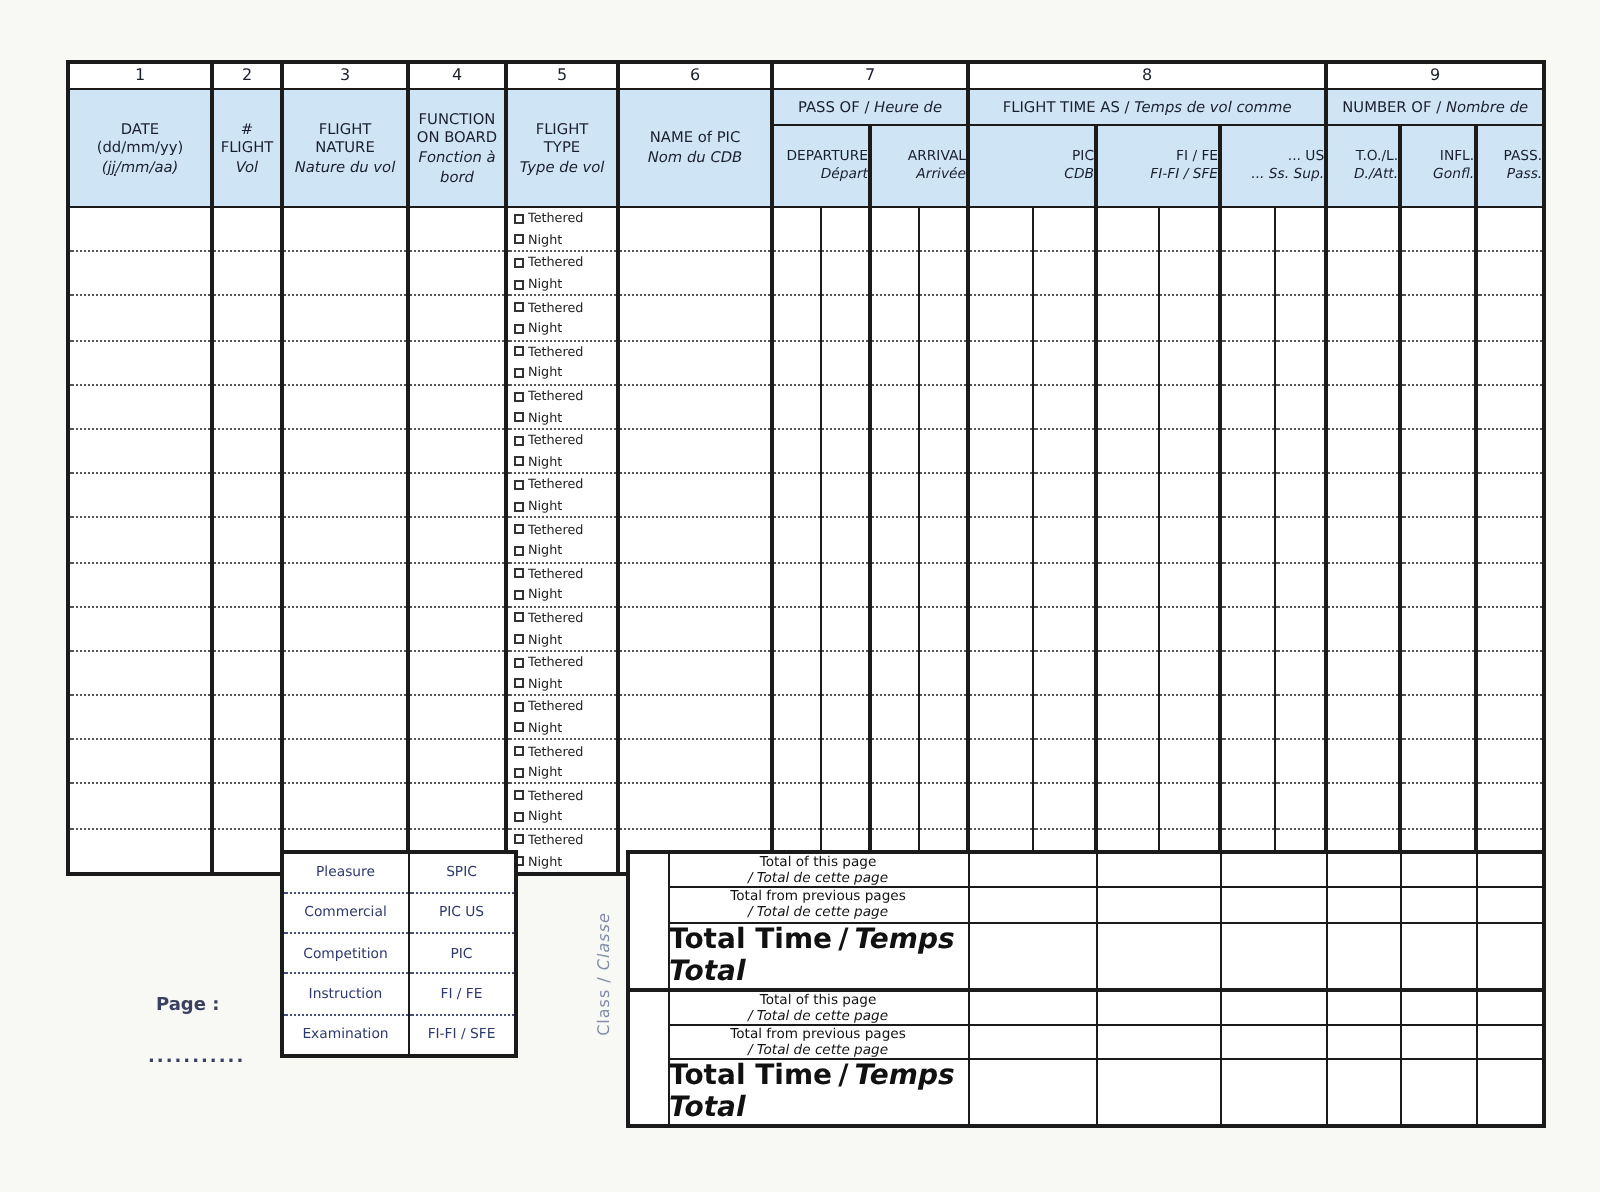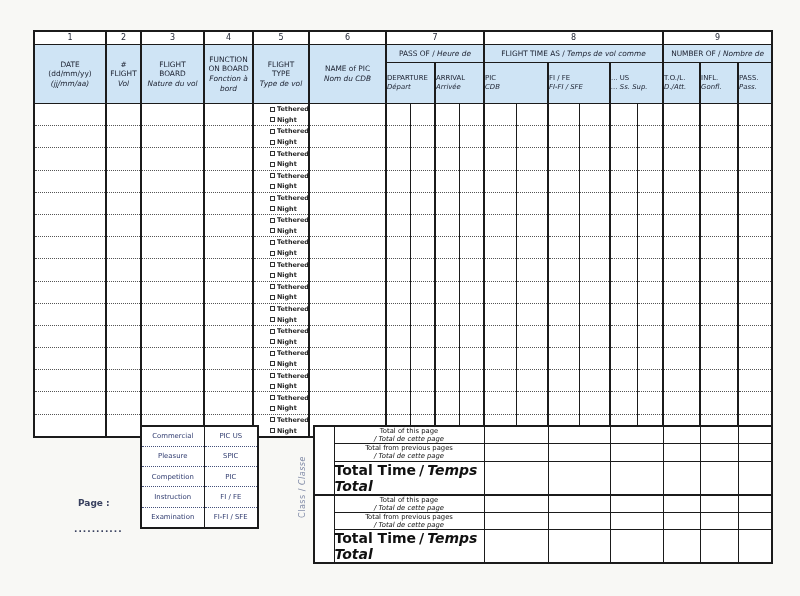--- a/index.html
+++ b/index.html
@@ -42,33 +42,33 @@
     text-align:center;font-size:7.4px;line-height:1.3;
     border-bottom:1px solid var(--border);
   }
   .band{
     background:var(--header-bg);
     text-align:center;font-size:7.4px;
     border-bottom:1px solid var(--border);
   }
   .sub{
     background:var(--header-bg);
-    text-align:left;font-size:6.9px;line-height:1.35;
+    text-align:right;font-size:6.9px;line-height:1.35;
     border-bottom:1px solid var(--border);
   }
   .fr{font-style:italic;}
   .u{text-decoration:underline;}
 
   .main-table tbody tr{height:21.6px;}
   .main-table tbody td{border-bottom:1px dotted #555;background:#fff;}
 
   .cbline{
     display:flex;align-items:center;gap:2px;
-    padding-left:16px;height:10.6px;
-    font-size:6.4px;color:#222;white-space:nowrap;font-weight:bold;
+    padding-left:3px;height:10.6px;
+    font-size:6.4px;color:#222;white-space:nowrap;
   }
   .cb{
     display:inline-block;width:5px;height:5px;flex:0 0 5px;
     border:1px solid #333;background:#fff;
   }
 
   
   .legend-table{
     position:absolute;left:140px;top:425px;width:117px;
     border:2px solid var(--border);background:#fff;
@@ -159,21 +159,21 @@
         <div>(dd/mm/yy)</div>
         <div class="fr"><span>(</span><span class="u">jj</span><span>/mm/aa)</span></div>
       </td>
       <td class="hdr ml" rowspan="2">
         <div>#</div>
         <div>FLIGHT</div>
         <div class="fr">Vol</div>
       </td>
       <td class="hdr ml" rowspan="2">
         <div>FLIGHT</div>
-        <div>BOARD</div>
+        <div>NATURE</div>
         <div class="fr">Nature du vol</div>
       </td>
       <td class="hdr ml" rowspan="2">
         <div>FUNCTION</div>
         <div>ON BOARD</div>
         <div class="fr">Fonction à bord</div>
       </td>
       <td class="hdr ml" rowspan="2">
         <div>FLIGHT</div>
         <div>TYPE</div>
@@ -696,26 +696,26 @@
 </tbody>
 </table>
 
 <table class="legend-table">
   <colgroup>
       <col style="width:63px">
       <col style="width:54px">
     </colgroup>
   <tbody>
       <tr>
+    <td>Pleasure</td>
+    <td class="code">SPIC</td>
+  </tr>
+  <tr>
     <td>Commercial</td>
     <td class="code">PIC US</td>
-  </tr>
-  <tr>
-    <td>Pleasure</td>
-    <td class="code">SPIC</td>
   </tr>
   <tr>
     <td>Competition</td>
     <td class="code">PIC</td>
   </tr>
   <tr>
     <td>Instruction</td>
     <td class="code">FI / FE</td>
   </tr>
   <tr>

